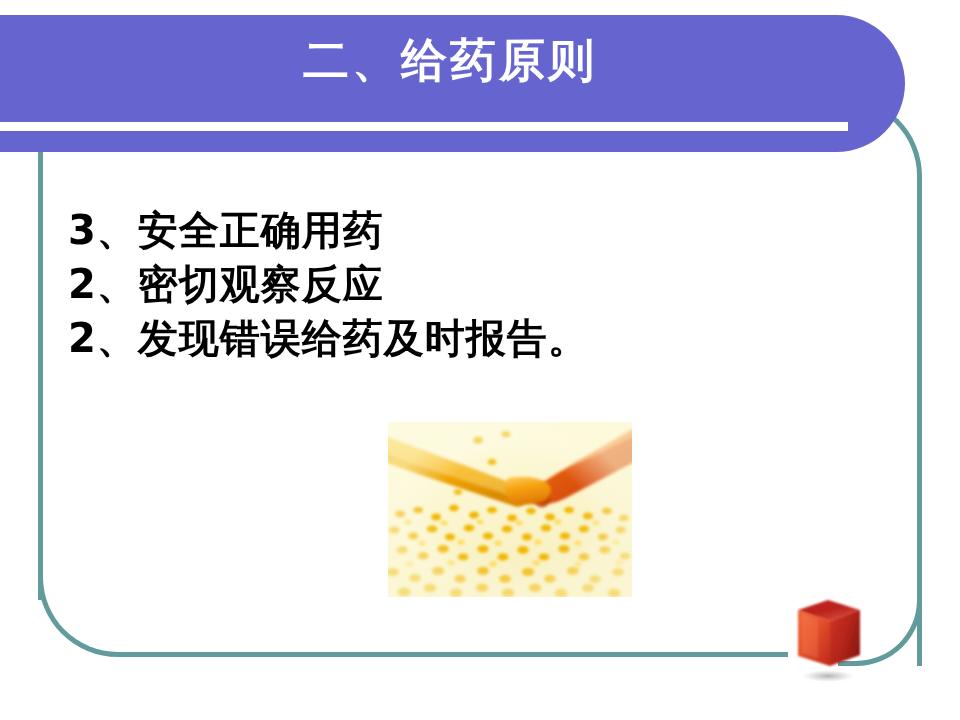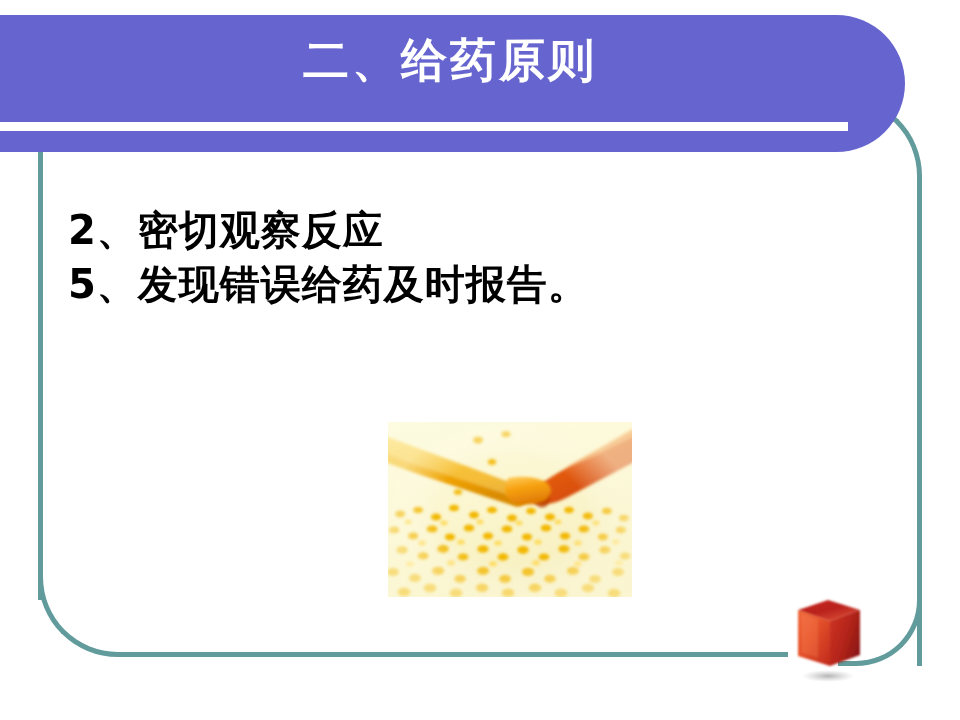--- a/index.html
+++ b/index.html
@@ -165,22 +165,23 @@
   <div class="frame-corner-br"></div>
   <div class="frame-left"></div>
   <div class="frame-corner-bl"></div>
   <div class="frame-bottom"></div>
 
   <div class="header-band"></div>
   <div class="header-rule"></div>
   <div class="slide-title">二、给药原则</div>
 
   <div class="body-list">
+    <div class="body-line">3、安全正确用药</div>
     <div class="body-line">2、密切观察反应</div>
-    <div class="body-line">5、发现错误给药及时报告。</div>
+    <div class="body-line">2、发现错误给药及时报告。</div>
   </div>
 
   <div class="photo">
     <svg width="244" height="175" viewBox="0 0 244 175" xmlns="http://www.w3.org/2000/svg">
       <defs>
         <linearGradient id="bgGrad" x1="0" y1="0" x2="0.4" y2="1">
           <stop offset="0%" stop-color="#fdfbe0"></stop>
           <stop offset="55%" stop-color="#fbf6cf"></stop>
           <stop offset="100%" stop-color="#f7efbe"></stop>
         </linearGradient>

